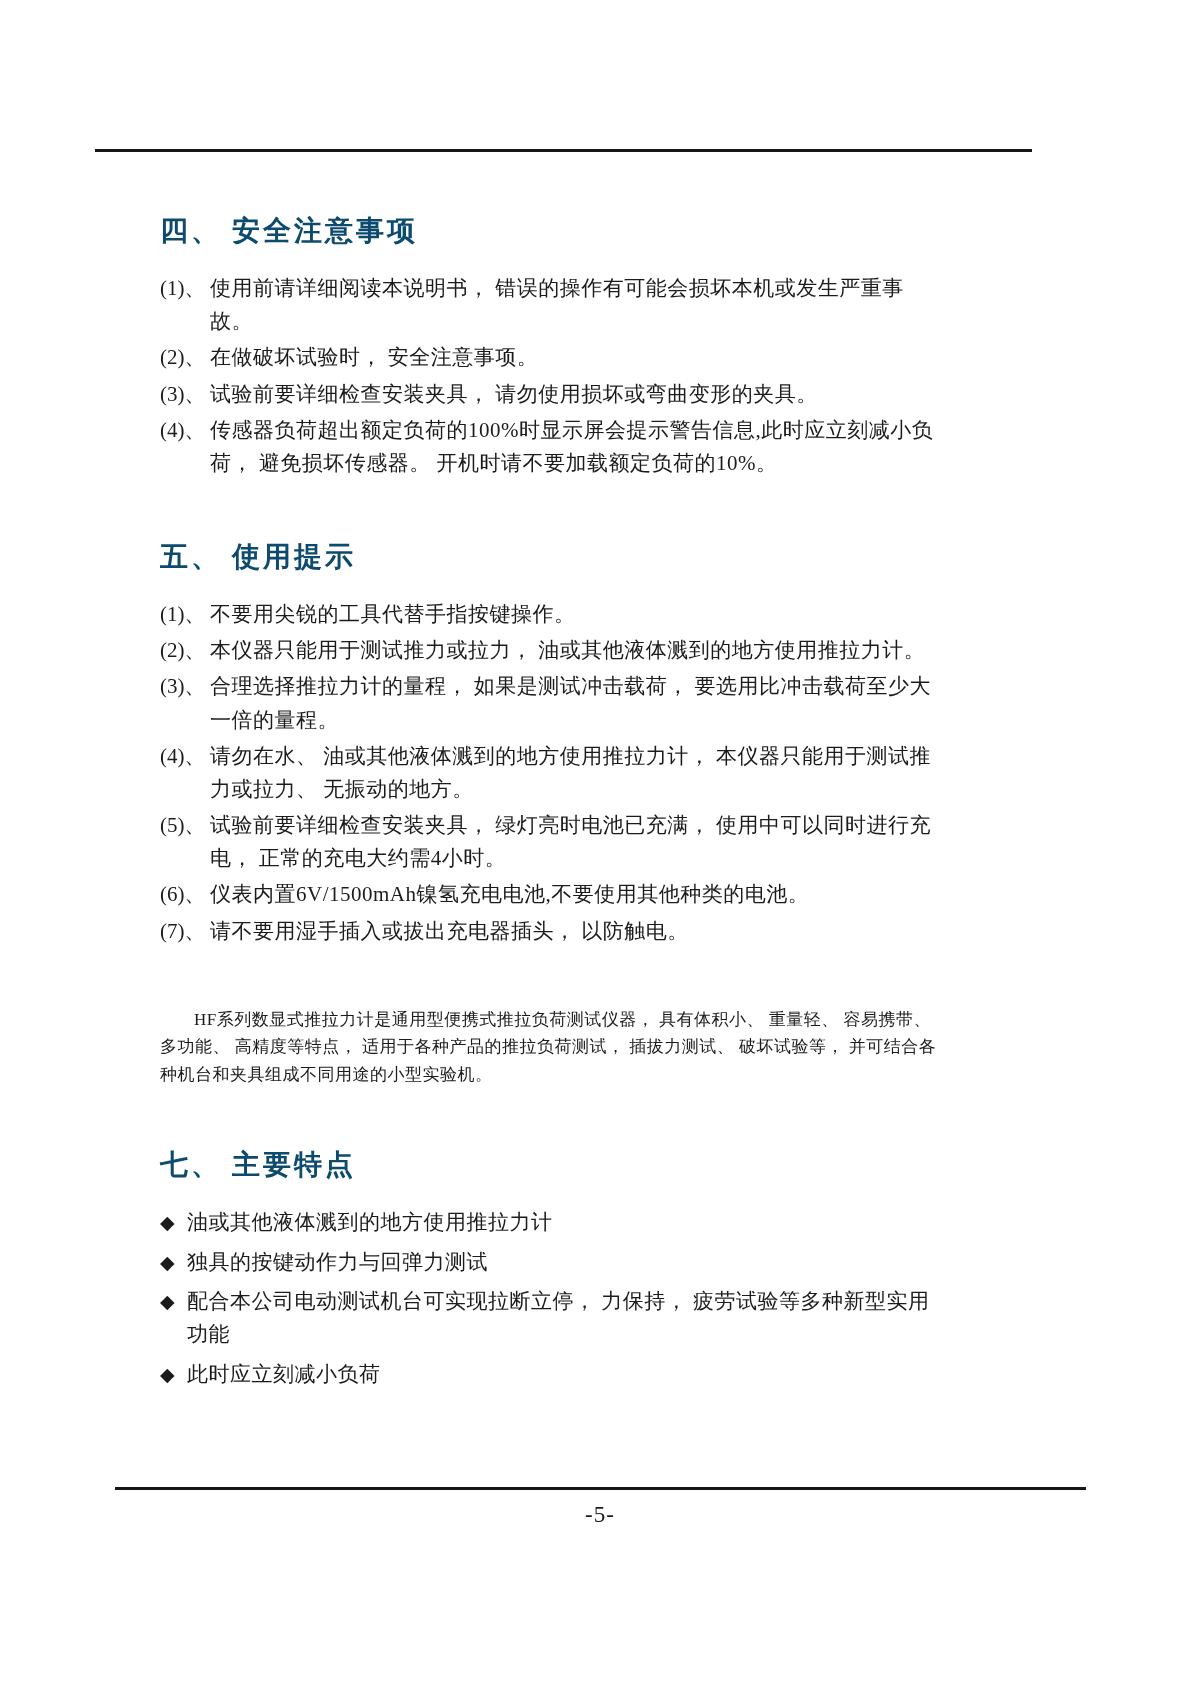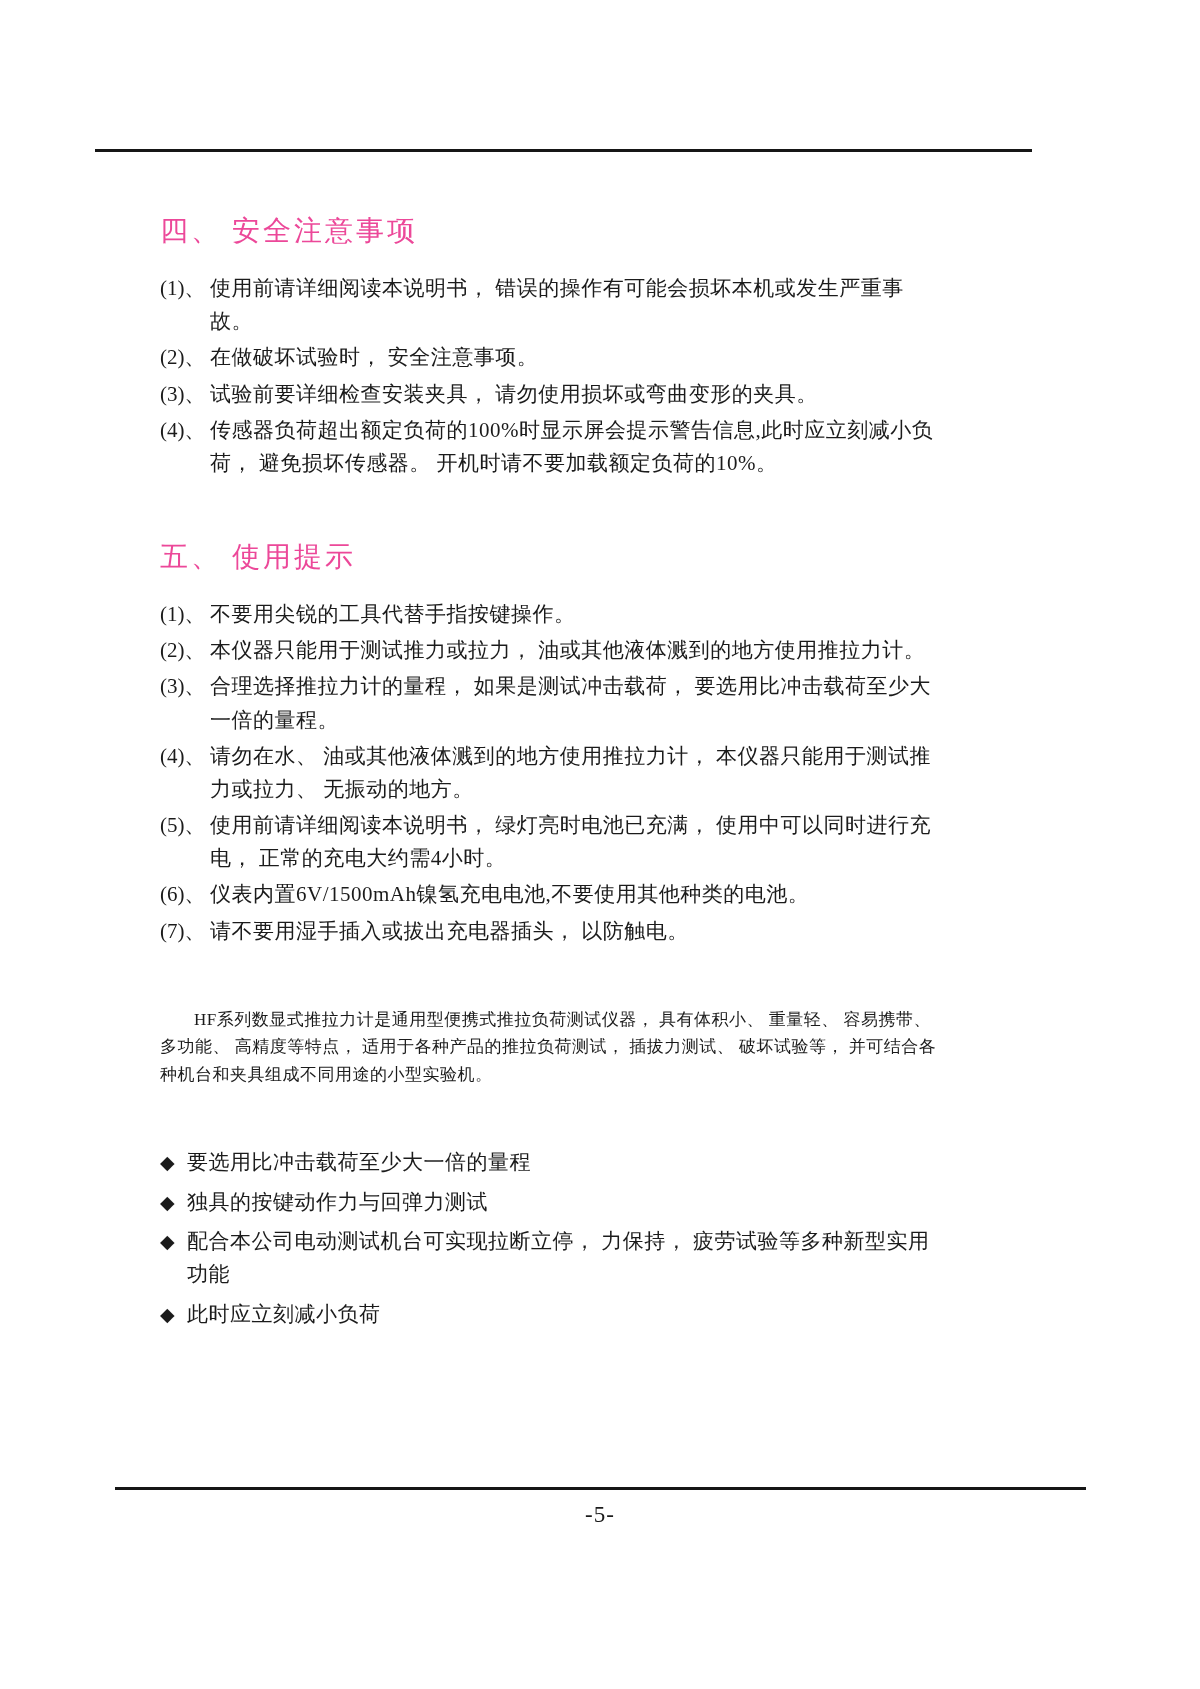--- a/index.html
+++ b/index.html
@@ -36,24 +36,24 @@
     position: absolute;
     top: 212px;
     left: 160px;
     width: 782px;
   }
   section + section {
     margin-top: 58px;
   }
   h2 {
     font-size: 28px;
-    font-weight: 400;
+    font-weight: 700;
     letter-spacing: 3px;
     margin: 0 0 22px 0;
-    color: #ec4899;
+    color: #0c4a6e;
   }
   .num-item {
     display: flex;
     font-size: 21px;
     line-height: 1.58;
     margin: 0 0 3px 0;
   }
   .num {
     flex: 0 0 50px;
   }
@@ -136,40 +136,41 @@
       <div class="num-item">
         <span class="num">(3)、</span>
         <span class="itxt">合理选择推拉力计的量程， 如果是测试冲击载荷， 要选用比冲击载荷至少大一倍的量程。</span>
       </div>
       <div class="num-item">
         <span class="num">(4)、</span>
         <span class="itxt">请勿在水、 油或其他液体溅到的地方使用推拉力计， 本仪器只能用于测试推力或拉力、 无振动的地方。</span>
       </div>
       <div class="num-item">
         <span class="num">(5)、</span>
-        <span class="itxt">使用前请详细阅读本说明书， 绿灯亮时电池已充满， 使用中可以同时进行充电， 正常的充电大约需4小时。</span>
+        <span class="itxt">试验前要详细检查安装夹具， 绿灯亮时电池已充满， 使用中可以同时进行充电， 正常的充电大约需4小时。</span>
       </div>
       <div class="num-item">
         <span class="num">(6)、</span>
         <span class="itxt">仪表内置6V/1500mAh镍氢充电电池,不要使用其他种类的电池。</span>
       </div>
       <div class="num-item">
         <span class="num">(7)、</span>
         <span class="itxt">请不要用湿手插入或拔出充电器插头， 以防触电。</span>
       </div>
     </section>
 
     <section>
       <p class="para">HF系列数显式推拉力计是通用型便携式推拉负荷测试仪器， 具有体积小、 重量轻、 容易携带、 多功能、 高精度等特点， 适用于各种产品的推拉负荷测试， 插拔力测试、 破坏试验等， 并可结合各种机台和夹具组成不同用途的小型实验机。</p>
     </section>
 
     <section>
+      <h2>七、 主要特点</h2>
       <div class="feature">
         <span class="bullet">◆</span>
-        <span class="ftxt">要选用比冲击载荷至少大一倍的量程</span>
+        <span class="ftxt">油或其他液体溅到的地方使用推拉力计</span>
       </div>
       <div class="feature">
         <span class="bullet">◆</span>
         <span class="ftxt">独具的按键动作力与回弹力测试</span>
       </div>
       <div class="feature">
         <span class="bullet">◆</span>
         <span class="ftxt">配合本公司电动测试机台可实现拉断立停， 力保持， 疲劳试验等多种新型实用功能</span>
       </div>
       <div class="feature">

